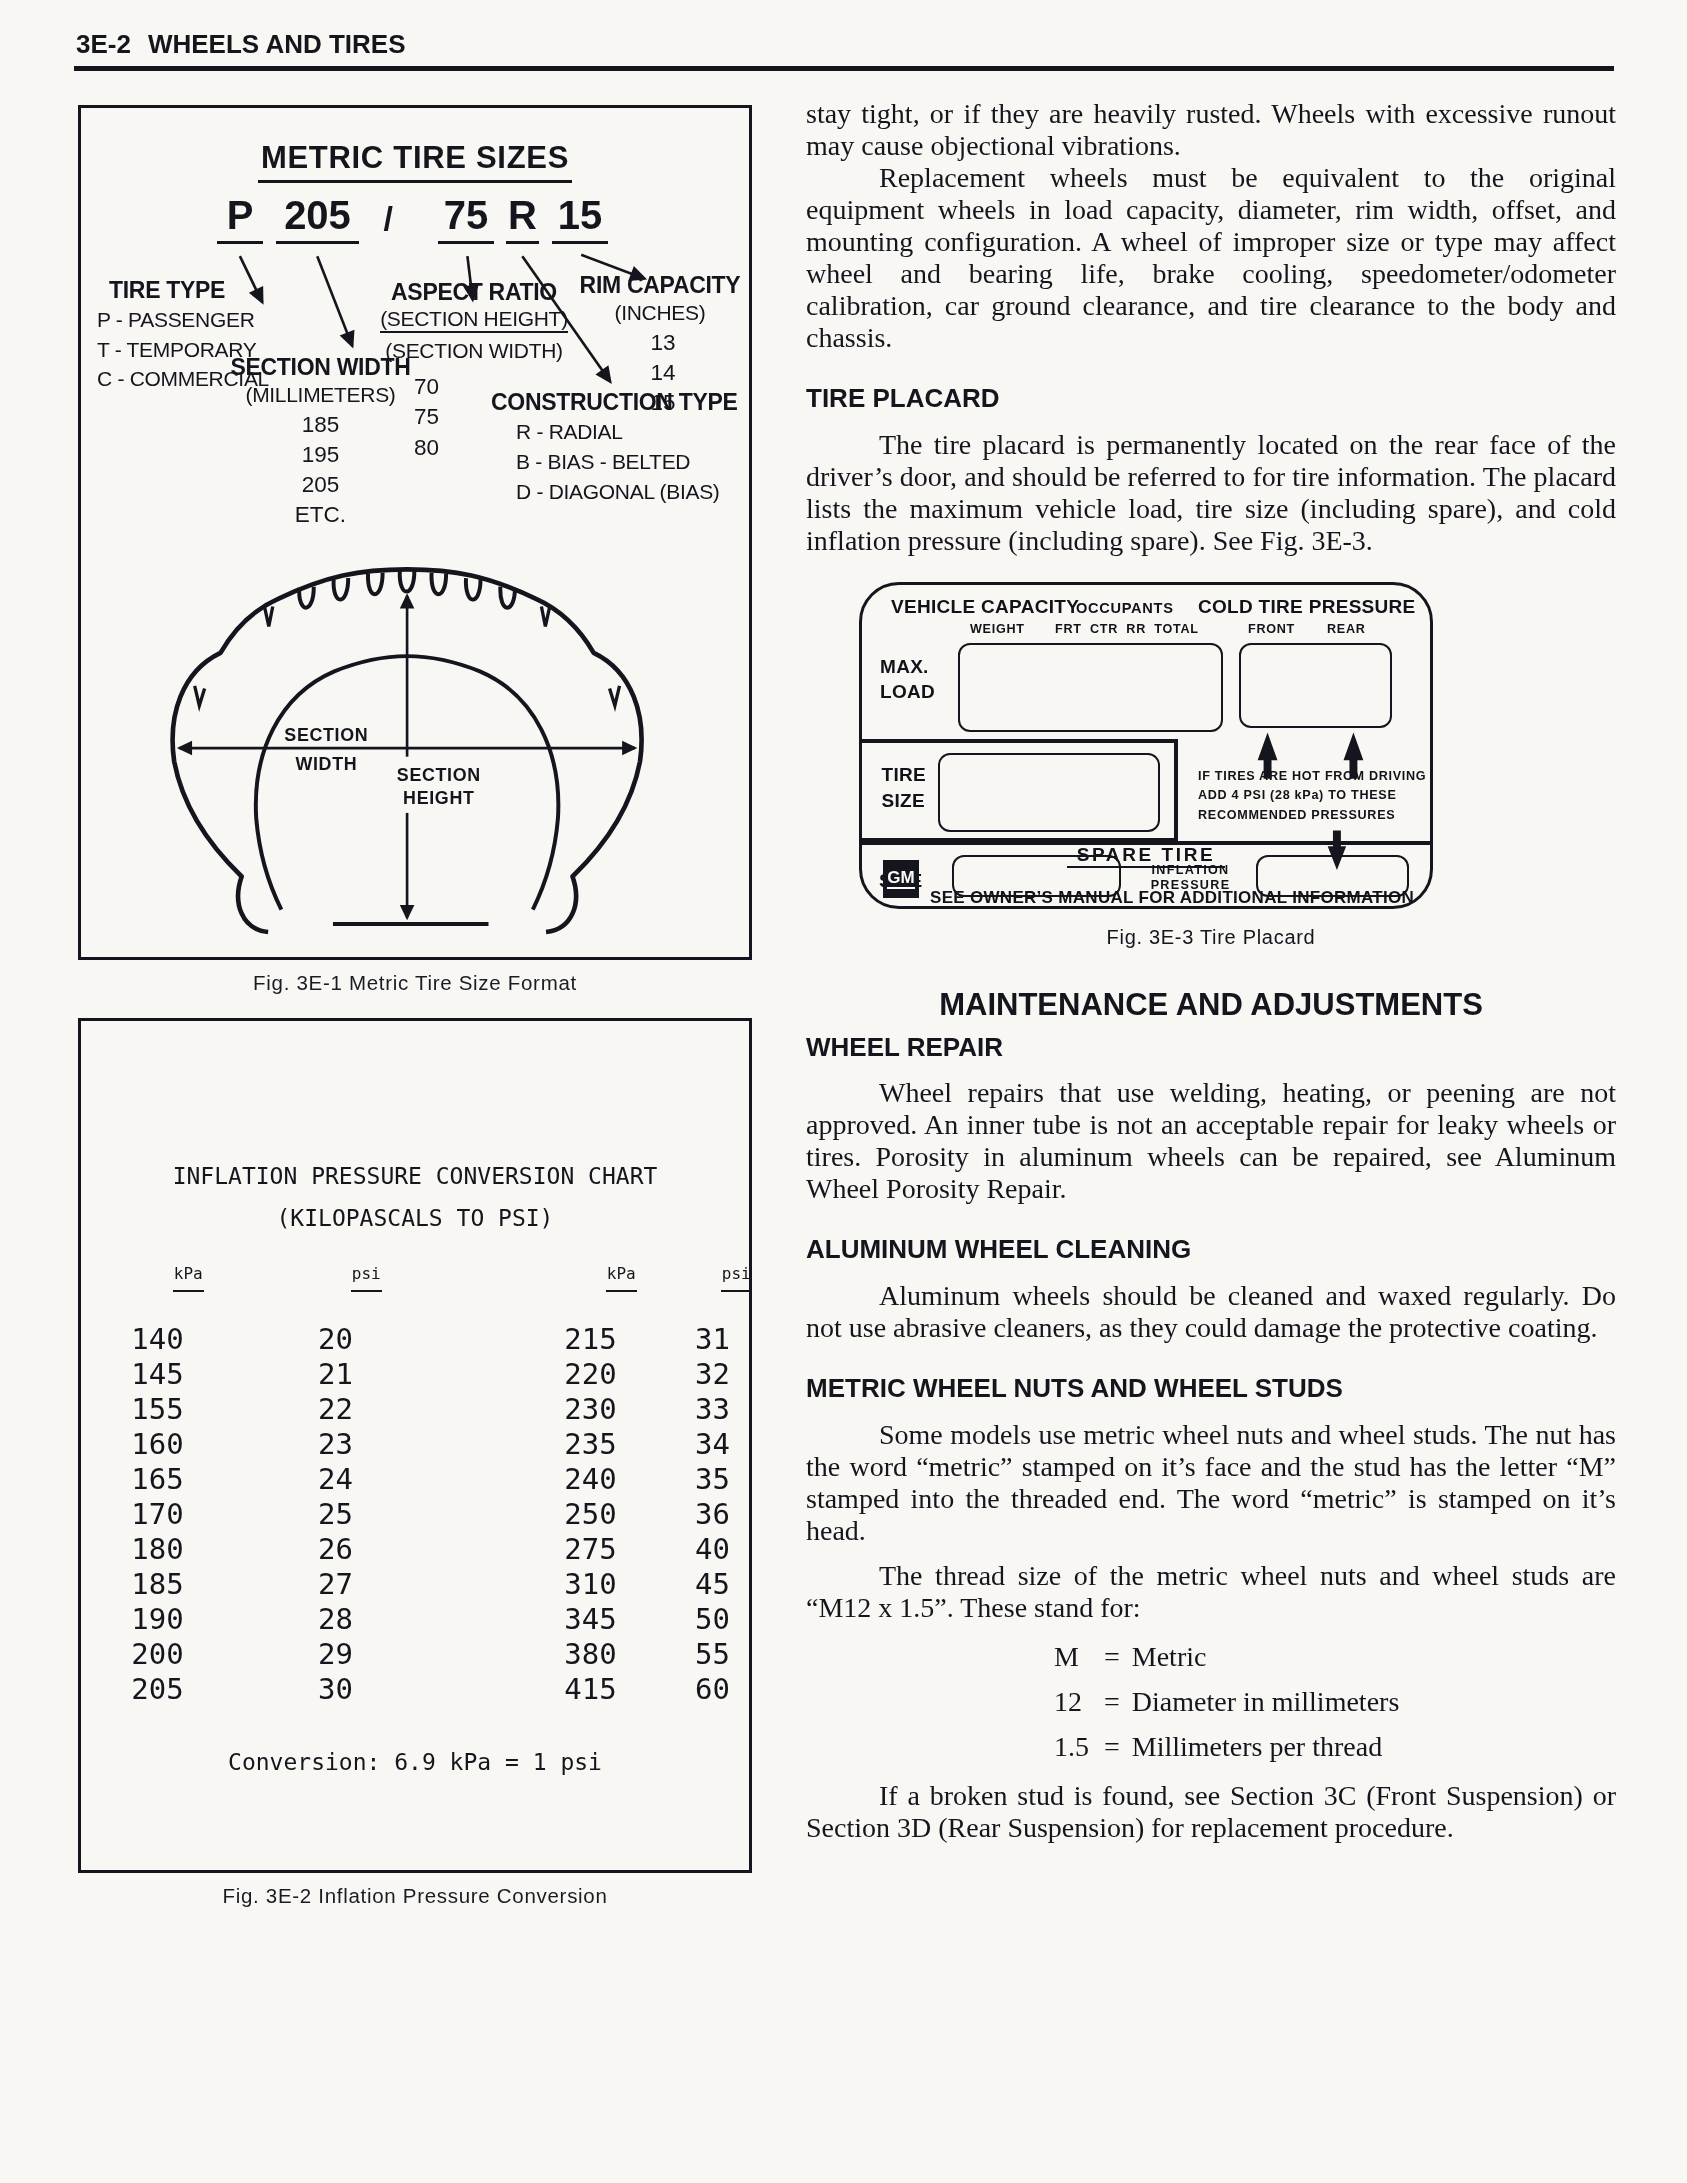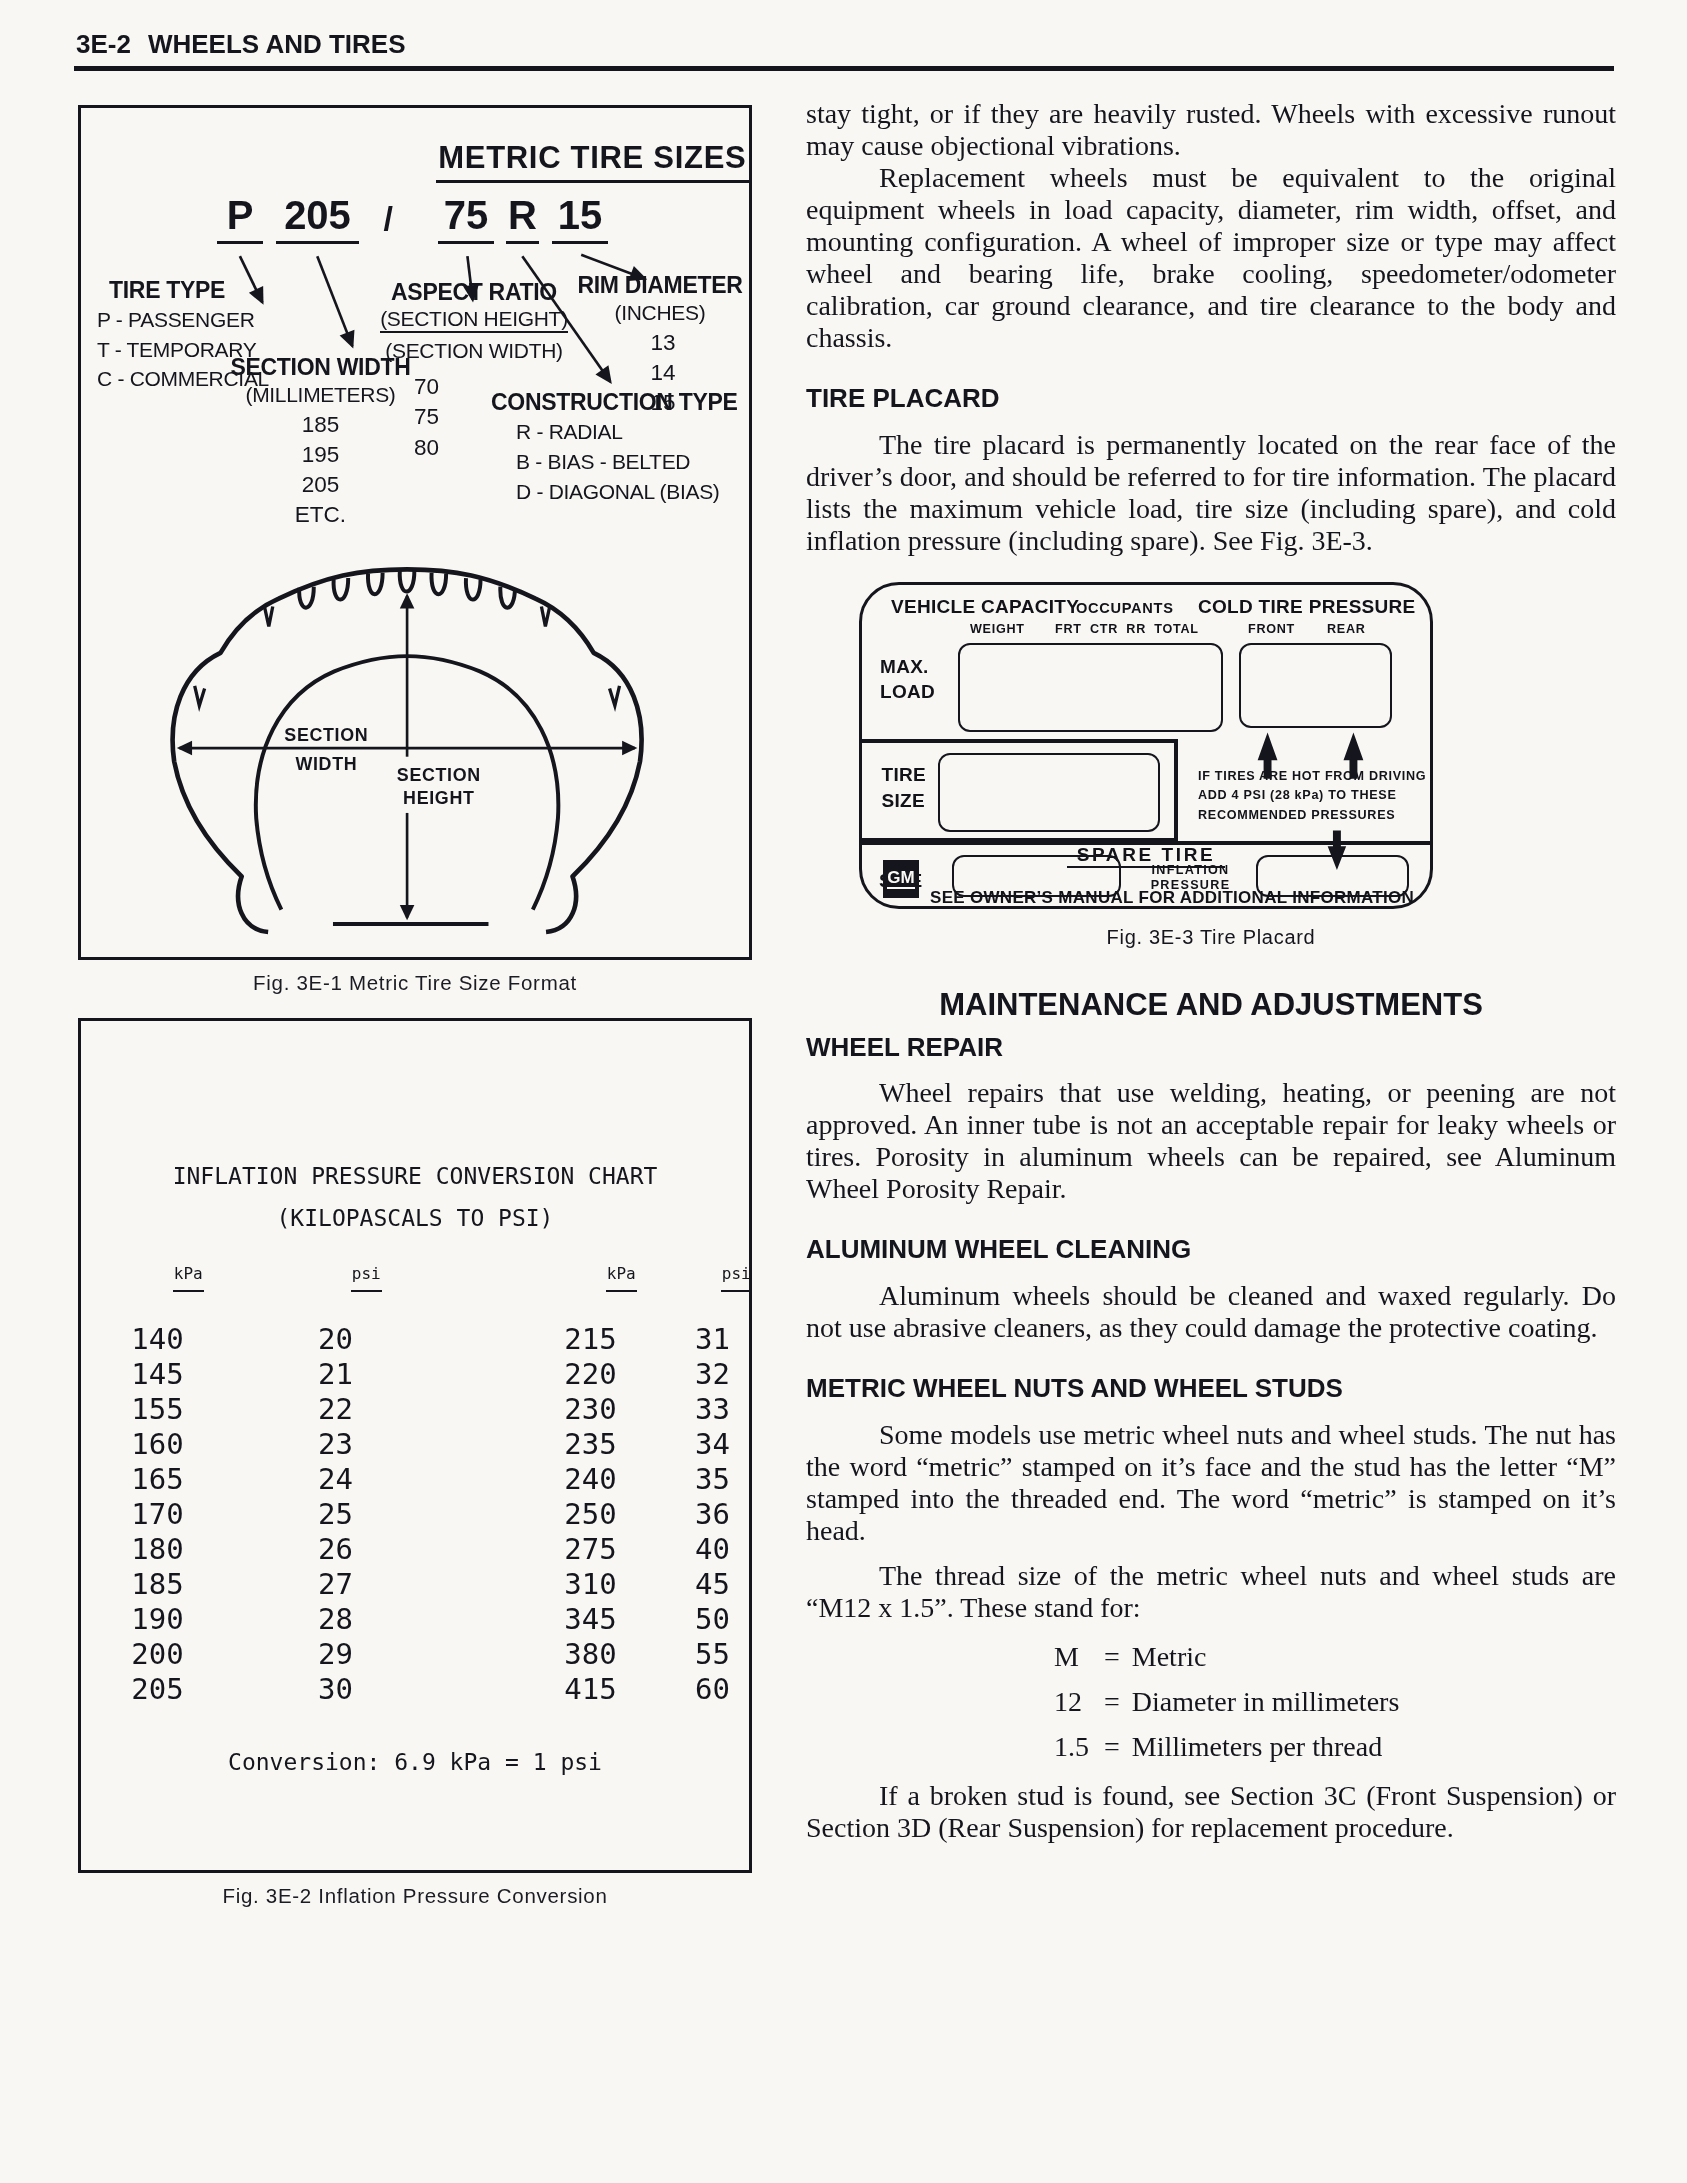--- a/index.html
+++ b/index.html
@@ -8,21 +8,21 @@
   
   .page-head{position:absolute;left:76px;top:29px;font-weight:bold;font-size:26px;letter-spacing:0px;}
   .page-head .head-title{margin-left:17px;}
   .head-rule{position:absolute;left:74px;top:66px;width:1540px;height:4.6px;background:#15151d;}
   
   .figbox{position:absolute;left:78px;width:674px;height:855px;border:3.3px solid #15151d;background:transparent;box-sizing:border-box;}
   #fig1{top:105px;} #fig2{top:1018px;}
   .fig-caption{position:absolute;left:78px;width:674px;text-align:center;font-size:20.5px;letter-spacing:0.7px;color:#1b1b24;}
   #fig1-caption{top:971px;} #fig2-caption{top:1884px;}
   
-  .f1-title{position:absolute;left:0;top:32px;width:100%;text-align:right;}
+  .f1-title{position:absolute;left:0;top:32px;width:100%;text-align:center;}
   .f1-title span{display:inline-block;font-weight:bold;font-size:31px;letter-spacing:0.7px;border-bottom:3.3px solid #15151d;padding:0 2.6px 4px 2.6px;}
   .tok{position:absolute;top:85px;font-weight:bold;font-size:40px;text-align:center;border-bottom:3.3px solid #15151d;padding-bottom:2.6px;}
   .tok.nol{border-bottom:none;font-size:34px;top:91px;}
   .lbl-t{position:absolute;font-weight:bold;font-size:23px;letter-spacing:-0.3px;white-space:nowrap;}
   .lbl-s{position:absolute;font-size:21px;letter-spacing:-0.3px;white-space:nowrap;}
   .lbl-v{position:absolute;font-size:22.5px;text-align:center;}
   .ctr{text-align:center;}
   .underlined{border-bottom:2px solid #15151d;padding-bottom:1.3px;}
   .f1-svg{position:absolute;left:0;top:0;width:667px;height:848px;}
   .tire-svg{position:absolute;left:26.5px;top:427px;width:622px;height:407px;}
@@ -94,21 +94,21 @@
     <div class="lbl-v" style="left:119px;width:241px;top:364px;">205</div>
     <div class="lbl-v" style="left:119px;width:241px;top:394px;">ETC.</div>
 
     <div class="lbl-t ctr" style="left:284px;width:218px;top:171px;">ASPECT RATIO</div>
     <div class="lbl-s ctr" style="left:284px;width:218px;top:199px;"><span class="underlined">(SECTION HEIGHT)</span></div>
     <div class="lbl-s ctr" style="left:284px;width:218px;top:231px;">(SECTION WIDTH)</div>
     <div class="lbl-v" style="left:286px;width:119px;top:266px;">70</div>
     <div class="lbl-v" style="left:286px;width:119px;top:296px;">75</div>
     <div class="lbl-v" style="left:286px;width:119px;top:327px;">80</div>
 
-    <div class="lbl-t ctr" style="left:483px;width:192px;top:164px;">RIM DIAMETER</div>
+    <div class="lbl-t ctr" style="left:483px;width:192px;top:164px;">RIM CAPACITY</div>
     <div class="lbl-s ctr" style="left:483px;width:192px;top:193px;">(INCHES)</div>
     <div class="lbl-v" style="left:483px;width:198px;top:222px;">13</div>
     <div class="lbl-v" style="left:483px;width:198px;top:252px;">14</div>
     <div class="lbl-v" style="left:483px;width:198px;top:282px;">15</div>
 
     <div class="lbl-t" style="left:410px;top:281px;">CONSTRUCTION TYPE</div>
     <div class="lbl-s" style="left:435px;top:312px;">R - RADIAL</div>
     <div class="lbl-s" style="left:435px;top:342px;">B - BIAS - BELTED</div>
     <div class="lbl-s" style="left:435px;top:372px;">D - DIAGONAL (BIAS)</div>
 

